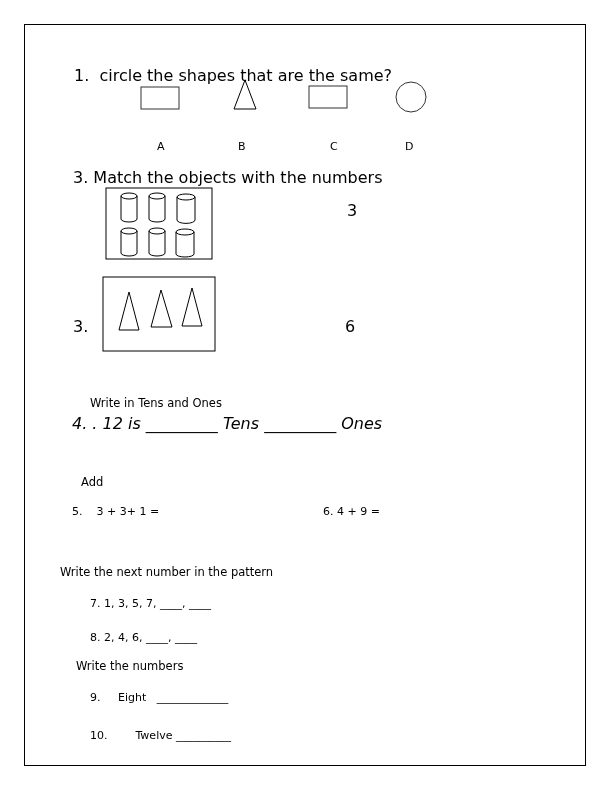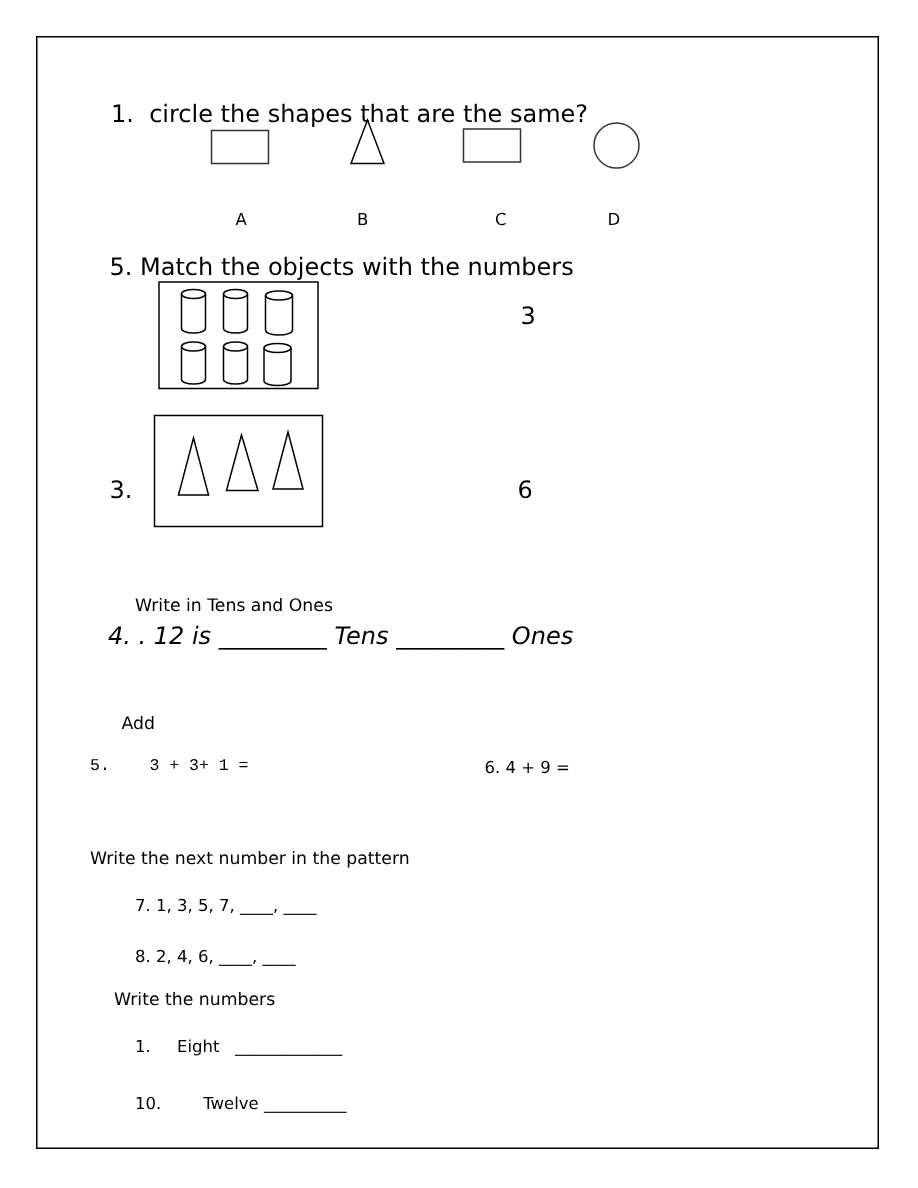--- a/index.html
+++ b/index.html
@@ -26,21 +26,21 @@
   <polygon points="245,80 234,109 256,109" fill="none" stroke="#000" stroke-width="1"></polygon>
   <rect x="309" y="86" width="38" height="22" fill="none" stroke="#333" stroke-width="1"></rect>
   <circle cx="411" cy="97" r="15" fill="none" stroke="#333" stroke-width="1"></circle>
 </svg>
 
 <div class="abs letter" style="left:157px; top:140px;">A</div>
 <div class="abs letter" style="left:238px; top:140px;">B</div>
 <div class="abs letter" style="left:330px; top:140px;">C</div>
 <div class="abs letter" style="left:405px; top:140px;">D</div>
 
-<div class="abs q" style="left:73px; top:168px;">5. Match the objects with the numbers</div>
+<div class="abs q" style="left:73px; top:168px;">3. Match the objects with the numbers</div>
 
 <svg style="left:0; top:0;" width="612" height="792">
   <rect x="106" y="188" width="106" height="71" fill="none" stroke="#000" stroke-width="1"></rect>
 
   <g fill="none" stroke="#000" stroke-width="1">
     <path d="M121,196 L121,219 A8,3 0 0 0 137,219 L137,196"></path>
       <ellipse cx="129" cy="196" rx="8" ry="3"></ellipse>
   </g>
   <g fill="none" stroke="#000" stroke-width="1">
     <path d="M149,196 L149,219 A8,3 0 0 0 165,219 L165,196"></path>
@@ -75,22 +75,22 @@
   <polygon points="161,290 151,327 172,327" fill="none" stroke="#000" stroke-width="1"></polygon>
   <polygon points="192,288 182,326 202,326" fill="none" stroke="#000" stroke-width="1"></polygon>
 </svg>
 
 <div class="abs q" style="left:345px; top:317px;">6</div>
 
 <div class="abs h" style="left:90px; top:396px;">Write in Tens and Ones</div>
 <div class="abs q" style="left:72px; top:414px;font-style:italic;">4. . 12 is _________ Tens _________ Ones</div>
 
 <div class="abs h" style="left:81px; top:475px;">Add</div>
-<div class="abs sm" style="left:60px; top:505px;font-family:Liberation Mono, monospace;">5.    3 + 3+ 1 =</div>
+<div class="abs sm" style="left:72px; top:505px;">5.    3 + 3+ 1 =</div>
 <div class="abs sm" style="left:323px; top:505px;">6. 4 + 9 =</div>
 
 <div class="abs h" style="left:60px; top:565px;">Write the next number in the pattern</div>
 <div class="abs sm" style="left:90px; top:597px;">7. 1, 3, 5, 7, ____, ____</div>
 <div class="abs sm" style="left:90px; top:631px;">8. 2, 4, 6, ____, ____</div>
 
 <div class="abs h" style="left:76px; top:659px;">Write the numbers</div>
-<div class="abs sm" style="left:90px; top:691px;">1.     Eight   _____________</div>
+<div class="abs sm" style="left:90px; top:691px;">9.     Eight   _____________</div>
 <div class="abs sm" style="left:90px; top:729px;">10.        Twelve __________</div>
 
 </body></html>

